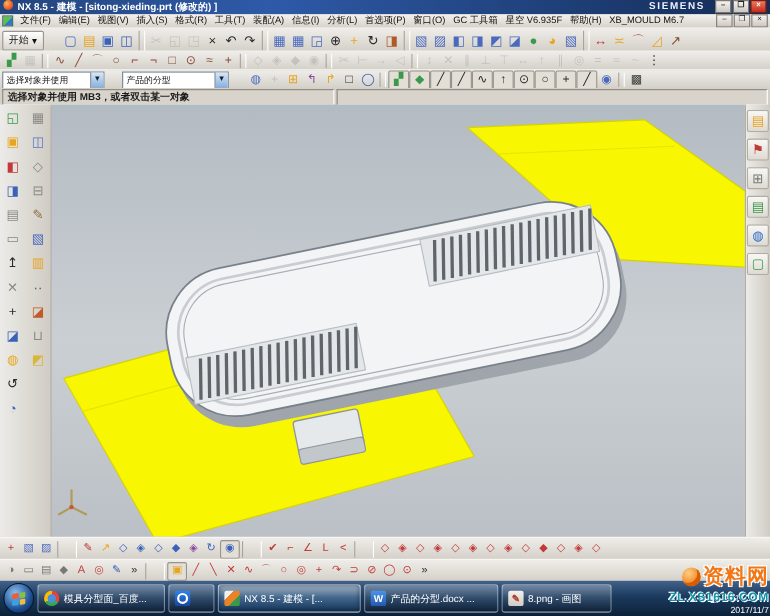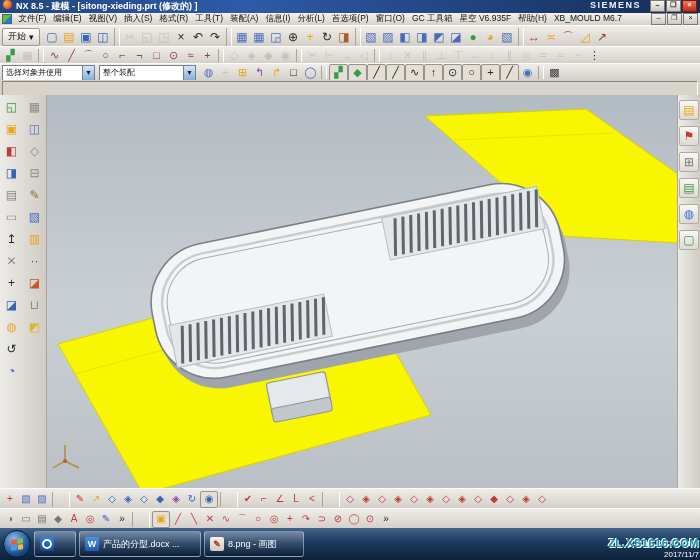--- a/index.html
+++ b/index.html
@@ -24,21 +24,21 @@
   .menubar{position:absolute;top:13px;left:0;right:0;height:12px;
     background:linear-gradient(#f4f2ee,#d6d2ca);display:flex;align-items:center;
     font-size:8.5px;padding:0 2px;white-space:nowrap}
   .doc-icon{width:8px;height:8px;margin-right:3px;flex:0 0 auto;
     background:linear-gradient(135deg,#5bbf4a 55%,#2a7ad0 55%);border:1px solid #466}
   .menu-item{padding:0 3.5px}
   .doc-btns{margin-left:auto;display:flex;gap:1px}
 
   
   .tbar{position:absolute;left:0;right:0;display:flex;align-items:center;
-    gap:1px;padding:0 2px;background:linear-gradient(#efede9,#d3cfc7);
+    gap:13px;padding:0 2px;background:linear-gradient(#efede9,#d3cfc7);
     border-top:1px solid #fbfaf8;border-bottom:1px solid #b4b0a8}
   #tbar1{top:25px;height:21px}
   #tbar2{top:46px;height:17px}
   #tbar3{top:63px;height:17px}
   .ic{width:17px;height:16px;display:flex;align-items:center;justify-content:center;
     font-size:11px;line-height:1;flex:0 0 auto}
   #tbar1 .ic{height:18px;font-size:12px}
   .ic.disabled{opacity:.4;filter:grayscale(1)}
   .ic.sep{width:4px;height:13px;border-left:1px solid #a8a49c;border-right:1px solid #fff;margin:0 2px}
   .ic.pressed{background:#e3dfd7;border:1px solid #98948c;border-radius:2px}
@@ -258,21 +258,21 @@
       <span class="ic" style="color: rgb(42, 42, 42);">⋮</span>
     </span>
 </div>
 
 <div class="tbar" id="tbar3">
   <span class="combo filter">
     <span class="cval">选择对象并使用</span>
     <span class="arrow">▼</span>
   </span>
   <span class="combo scope">
-    <span class="cval">整个装配</span>
+    <span class="cval">产品的分型</span>
     <span class="arrow">▼</span>
   </span>
   <span style="display:flex;align-items:center">
 
   <span class="ic" style="color: rgb(74, 106, 192);">◍</span>
       <span class="ic disabled" style="color: rgb(154, 154, 148);">+</span>
       <span class="ic" style="color: rgb(232, 165, 32);">⊞</span>
       <span class="ic" style="color: rgb(138, 74, 160);">↰</span>
       <span class="ic" style="color: rgb(232, 165, 32);">↱</span>
       <span class="ic" style="color: rgb(42, 42, 42);">□</span>
@@ -288,20 +288,21 @@
       <span class="ic pressed" style="color: rgb(42, 42, 42);">○</span>
       <span class="ic pressed" style="color: rgb(42, 42, 42);">+</span>
       <span class="ic pressed" style="color: rgb(42, 42, 42);">╱</span>
       <span class="ic" style="color: rgb(74, 106, 192);">◉</span>
       <span class="ic sep"></span>
       <span class="ic" style="color: rgb(58, 58, 58);">▩</span>
     </span>
 </div>
 
 <div class="promptbar">
+  <span class="pcell msg">选择对象并使用 MB3，或者双击某一对象</span>
   <span class="pcell rest"></span>
 </div>
 
 <div class="workspace">
 
   <div class="left-tb">
     <div class="ltcol">
 
     <span class="ic" style="color: rgb(58, 154, 74);">◱</span>
         <span class="ic" style="color: rgb(232, 165, 32);">▣</span>
@@ -491,26 +492,34 @@
   <span class="start-orb">
     <span class="orb-flag">
         <i></i>
         <i></i>
         <i></i>
         <i></i>
       </span>
   </span>
   <span style="display:flex;gap:3px;align-items:center">
 
+      <span class="task-btn" style="width: 104px;">
+        <span class="tb-ic chrome"></span>
+        <span class="tb-label">模具分型面_百度...</span>
+      </span>
 
       <span class="task-btn" style="width: 30px;">
         <span class="tb-ic knot"></span>
         <span class="tb-label"></span>
       </span>
 
+      <span class="task-btn active" style="width: 118px;">
+        <span class="tb-ic nx"></span>
+        <span class="tb-label">NX 8.5 - 建模 - [...</span>
+      </span>
 
       <span class="task-btn" style="width: 110px;">
         <span class="tb-ic wps">W</span>
         <span class="tb-label">产品的分型.docx ...</span>
       </span>
 
       <span class="task-btn" style="width: 88px;">
         <span class="tb-ic paint">✎</span>
         <span class="tb-label">8.png - 画图</span>
       </span>
@@ -520,15 +529,19 @@
 
     <span class="tray-ic" style="color: rgb(223, 232, 244);">▴</span>
         <span class="tray-ic" style="color: rgb(223, 232, 244);">✉</span>
         <span class="tray-ic" style="color: rgb(223, 232, 244);">◧</span>
       </span>
     <span class="clock">2017/11/7</span>
   </span>
 </div>
 
 <div class="watermark">
+  <div class="wm-top">
+    <span class="wm-logo"></span>
+    <span class="wm-site">资料网</span>
+  </div>
   <div class="wm-url">ZL.XS1616.COM</div>
   <div class="wm-date">2017/11/7</div>
 </div>
 
 </body></html>

